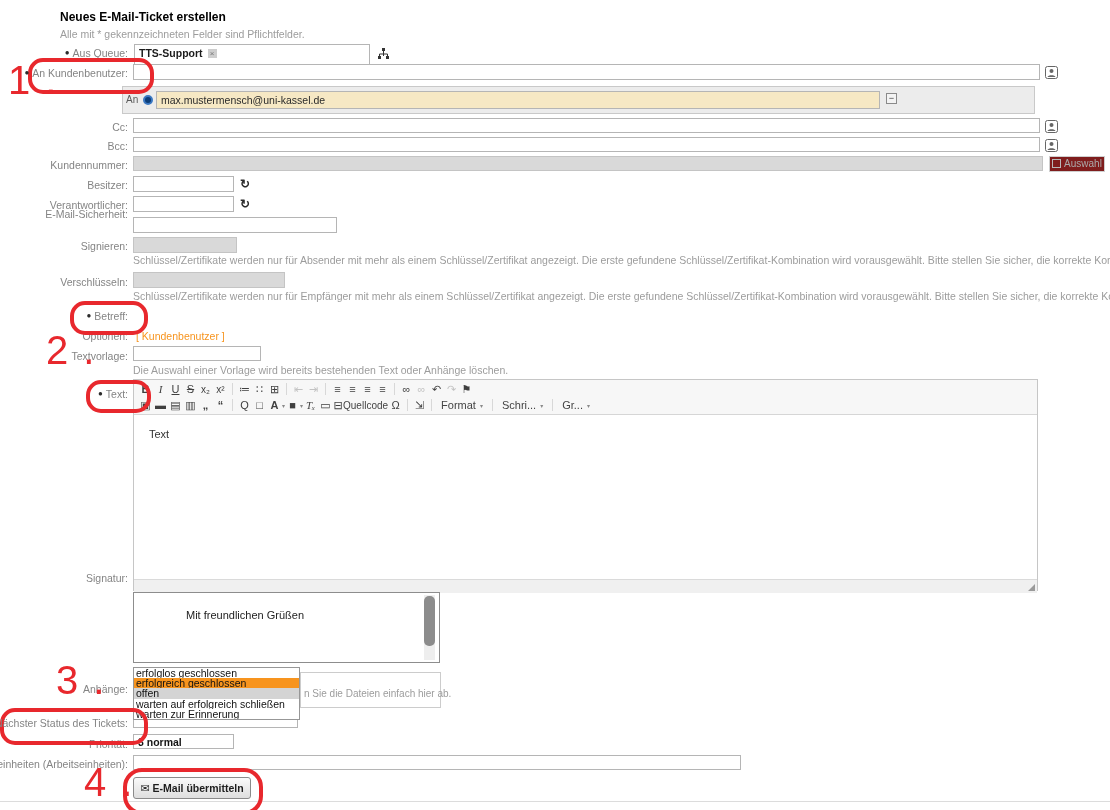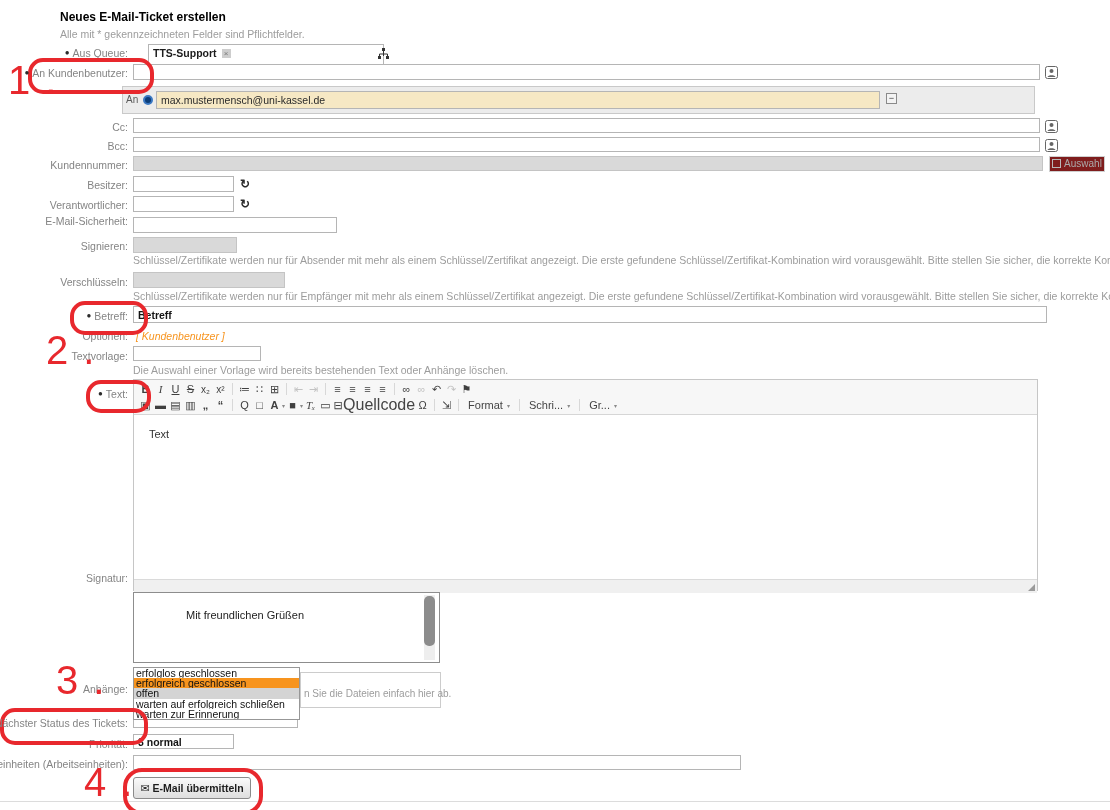--- a/index.html
+++ b/index.html
@@ -52,21 +52,21 @@
 <body>
 
 <div class="stage">
 
   <div style="position:absolute;left:60px;top:10px;font-size:12px;font-weight:bold;color:#000000;">Neues E-Mail-Ticket erstellen</div>
   <div style="position:absolute;left:60px;top:28px;font-size:10.5px;color:#9c9c9c;">Alle mit * gekennzeichneten Felder sind Pflichtfelder.</div>
 
   <div class="lbl" style="top:47px;">
     <span class="req">●</span><span>Aus Queue:</span>
   </div>
-  <div class="box" style="left:148px;top:44px;width:236px;height:27px;line-height:14px;">
+  <div class="box" style="left:134px;top:44px;width:236px;height:27px;line-height:14px;">
     <span style="font-weight:bold;color:#1c1c1c;">TTS-Support</span><span class="xchip">×</span>
   </div>
   <span class="picon" style="left:377px;top:46px;">
     <svg width="13" height="13" viewBox="0 0 13 13">
         <rect x="5" y="1" width="3" height="3" fill="#333"></rect>
         <path d="M6.5 4v3M2.5 7v2M6.5 7v2M10.5 7v2M2.5 7h8" stroke="#333" fill="none" stroke-width="1"></path>
         <rect x="1" y="9" width="3" height="3" fill="#333"></rect>
         <rect x="9" y="9" width="3" height="3" fill="#333"></rect>
       </svg>
   </span>
@@ -118,38 +118,37 @@
               background:#7f1d1d;color:#ababab;font-size:10px;line-height:14px;text-align:center;cursor:default;"><span class="minibox"></span><span>Auswahl</span></div>
 
   <div class="lbl" style="top:179px;">Besitzer:</div>
   <div class="box" style="left:133px;top:176px;width:101px;height:16px;"></div>
   <div style="position:absolute;left:240px;top:177px;font-size:12px;font-weight:bold;color:#2a2a2a;cursor:pointer;">↻</div>
 
   <div class="lbl" style="top:199px;">Verantwortlicher:</div>
   <div class="box" style="left:133px;top:196px;width:101px;height:16px;"></div>
   <div style="position:absolute;left:240px;top:197px;font-size:12px;font-weight:bold;color:#2a2a2a;cursor:pointer;">↻</div>
 
-  <div class="lbl" style="top:215px;margin-left:20px;">E-Mail-Sicherheit:</div>
+  <div class="lbl" style="top:208px;margin-left:20px;">E-Mail-Sicherheit:</div>
   <div class="box" style="left:133px;top:217px;width:204px;height:16px;"></div>
 
   <div class="lbl" style="top:240px;">Signieren:</div>
   <div class="box dis" style="left:133px;top:237px;width:104px;height:16px;"></div>
   <div class="hint" style="left:133px;top:254px;">Schlüssel/Zertifikate werden nur für Absender mit mehr als einem Schlüssel/Zertifikat angezeigt. Die erste gefundene Schlüssel/Zertifikat-Kombination wird vorausgewählt. Bitte stellen Sie sicher, die korrekte Kombination auszuwählen.</div>
 
   <div class="lbl" style="top:276px;">Verschlüsseln:</div>
   <div class="box dis" style="left:133px;top:272px;width:152px;height:16px;"></div>
   <div class="hint" style="left:133px;top:290px;">Schlüssel/Zertifikate werden nur für Empfänger mit mehr als einem Schlüssel/Zertifikat angezeigt. Die erste gefundene Schlüssel/Zertifikat-Kombination wird vorausgewählt. Bitte stellen Sie sicher, die korrekte Kombination auszuwählen.</div>
 
   <div class="lbl" style="top:310px;z-index:21;">
     <span class="req">●</span><span>Betreff:</span>
   </div>
-  <div class="box" style="left:133px;top:306px;width:914px;height:17px;font-weight:bold;color:#141414;line-height:14px;">Betreff</div>
 
   <div class="lbl" style="top:330px;margin-left:12px;">Optionen:</div>
-  <a style="position:absolute;left:136px;top:330px;font-size:10.5px;color:#f7941e;text-decoration:none;cursor:pointer;font-style:italic;">[ Kundenbenutzer ]</a>
+  <a style="position:absolute;left:136px;top:330px;font-size:10.5px;color:#f7941e;text-decoration:none;cursor:pointer;">[ Kundenbenutzer ]</a>
 
   <div class="lbl" style="top:350px;">Textvorlage:</div>
   <div class="box" style="left:133px;top:346px;width:128px;height:15px;"></div>
   <div class="hint" style="left:133px;top:364px;">Die Auswahl einer Vorlage wird bereits bestehenden Text oder Anhänge löschen.</div>
 
   <div class="lbl" style="top:388px;z-index:21;">
     <span class="req">●</span><span>Text:</span>
   </div>
 
   <div class="editor">
@@ -190,21 +189,21 @@
         <span class="tsep"></span>
         <span class="ti">Q</span>
         <span class="ti">□</span>
         <span class="ti b">A</span>
         <span class="caret">▾</span>
         <span class="ti">■</span>
         <span class="caret">▾</span>
         <span class="ti i">Tₓ</span>
         <span class="ti">▭</span>
         <span class="ti" style="min-width:10px;">⊟</span>
-        <span style="font-size:16px;color:#444;cursor:pointer;">Quellcode</span>
+        <span style="font-size:10px;color:#444;cursor:pointer;">Quellcode</span>
         <span class="ti">Ω</span>
         <span class="tsep"></span>
         <span class="ti">⇲</span>
         <span class="tsep"></span>
         <span class="combo">
             <span>Format</span>
             <span class="caret">▾</span>
           </span>
         <span class="tsep"></span>
         <span class="combo">

